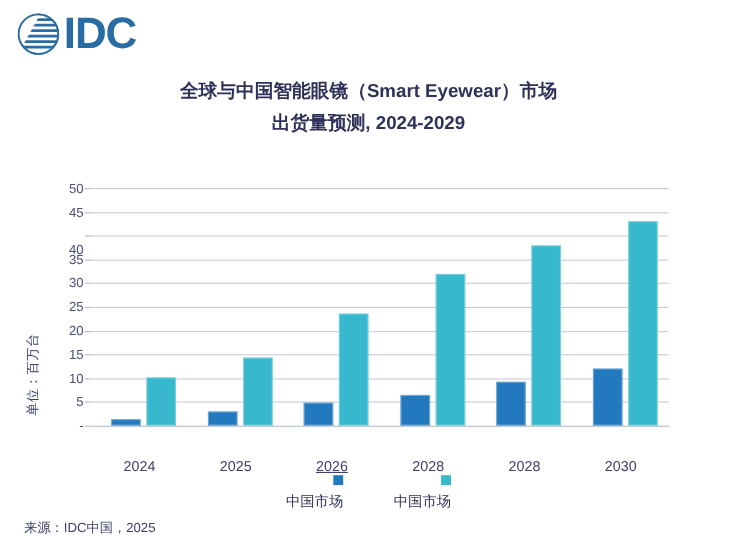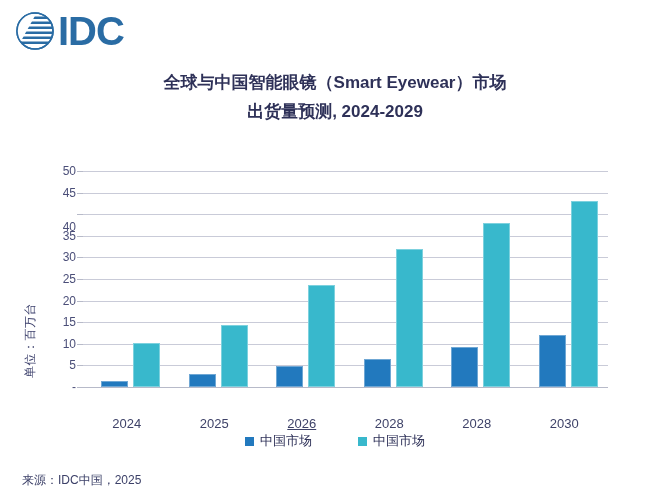--- a/index.html
+++ b/index.html
@@ -36,21 +36,21 @@
   .group{position:absolute;bottom:0;top:0;}
   .bar{position:absolute;bottom:0;width:27px;border:1px solid rgba(255,255,255,.35);box-sizing:border-box;}
   .bar.china{background:#2279be;}
   .bar.global{background:#38b8cc;}
   .xlabels{position:absolute;left:83px;top:262px;width:525px;height:26px;}
   .xlabels span{position:absolute;top:4px;font-size:13px;color:#3e4268;
       transform:translateX(-50%);}
   
   .legend{position:absolute;left:0;right:0;top:432px;display:flex;
       justify-content:center;gap:46px;align-items:center;}
-  .legend-item{display:flex;align-items:center;gap:6px;font-size:13px;color:#2e3158;}
+  .legend-item{display:flex;align-items:flex-end;gap:6px;font-size:13px;color:#2e3158;flex-direction:column;}
   .swatch{width:9px;height:9px;display:inline-block;}
   .swatch.china{background:#2279be;}
   .swatch.global{background:#38b8cc;}
   
   .source{position:absolute;left:22px;top:472px;font-size:12px;color:#3c4068;}
   .bottom-rule{position:absolute;left:0;right:0;bottom:0;height:4px;background:#ffffff;}
 </style>
 </head>
 <body>
 

